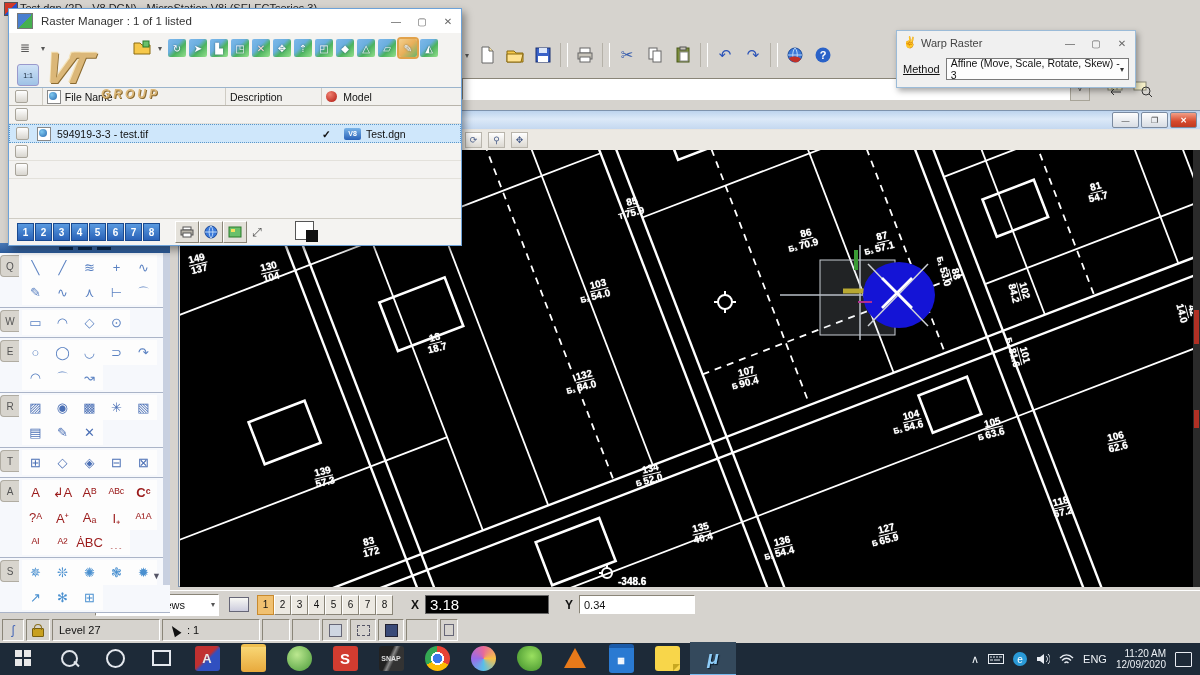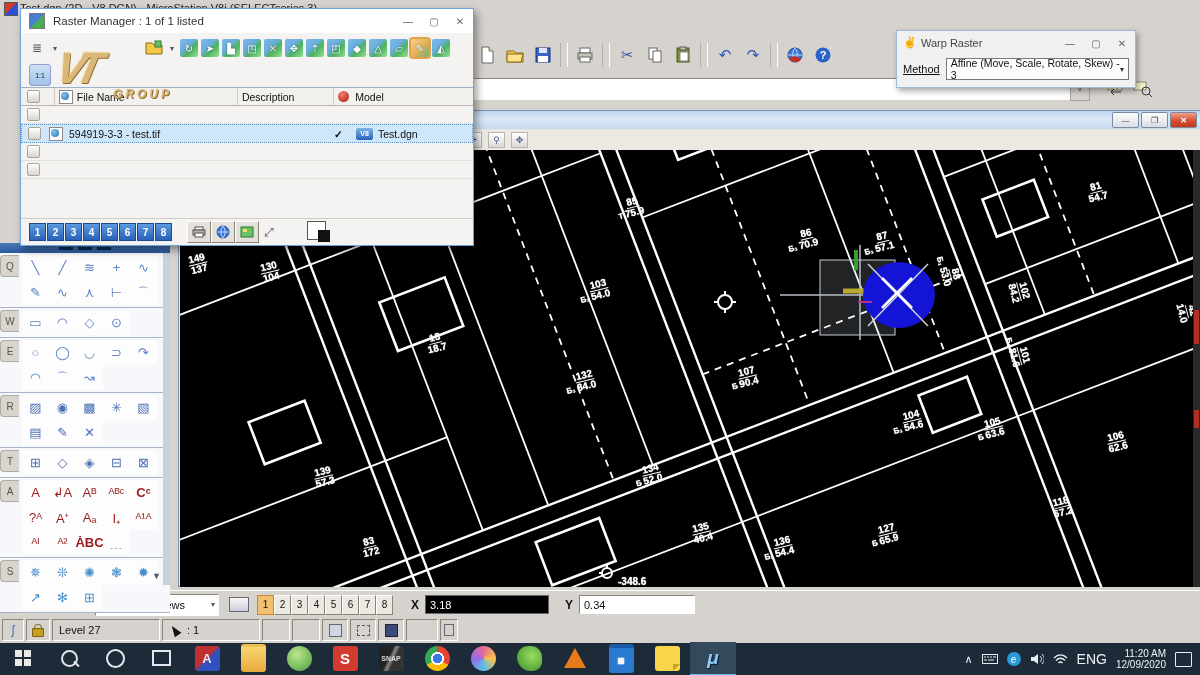--- a/index.html
+++ b/index.html
@@ -43,21 +43,21 @@
 
   .map-label{position:absolute;color:#fff;font-weight:bold;white-space:nowrap;
              display:flex;align-items:center;gap:2px;text-shadow:0 0 1px #fff;
              transform:translate(-50%,-50%)}
   .map-label .pre{font-size:8px;align-self:flex-end}
   .map-label .frac{display:flex;flex-direction:column;align-items:center;font-size:10px;line-height:10px}
   .map-label .num{border-bottom:1.4px solid #fff;padding:0 1px}
   .map-anno{position:absolute;color:#fff;font-size:10px;font-weight:bold;text-shadow:0 0 1px #fff}
 
   
-  #rm-window{left:20px;top:8px;width:452px;height:236px;background:#f4f3f1;border:1px solid #6da2d8;box-shadow:3px 4px 8px rgba(0,0,0,.4);z-index:30}
+  #rm-window{left:8px;top:8px;width:452px;height:236px;background:#f4f3f1;border:1px solid #6da2d8;box-shadow:3px 4px 8px rgba(0,0,0,.4);z-index:30}
   #rm-titlebar{height:24px;background:#fff;display:flex;align-items:center}
   #rm-title-icon{width:14px;height:14px;margin-left:8px;background:linear-gradient(135deg,#4a7fd0 50%,#46b050 50%);border:1px solid #777}
   #rm-title-text{margin-left:8px;color:#333;font-size:11.5px}
   #rm-menubar{height:20px;background:#fff;display:flex;align-items:center;gap:14px;padding-left:8px;border-bottom:1px solid #e0ded9}
   .menu-item{color:#222;font-size:11px}
   #rm-toolbar{height:30px;display:flex;align-items:center;gap:3px;padding-left:6px;background:#f4f3f1}
   .rm-flat{width:20px;height:20px;display:flex;align-items:center;justify-content:center;color:#555;font-size:12px}
   .rm-sq{width:18px;height:18px;border-radius:2px;display:flex;align-items:center;justify-content:center;
          background:linear-gradient(135deg,#7db8ea 0%,#6aaede 40%,#4cb35e 60%,#95e08e 100%);
          color:#fff;font-size:10px;text-shadow:0 0 2px #1a4a6a}
@@ -103,21 +103,21 @@
   #bottom-toolbar{left:0;top:590px;width:1200px;height:27px;background:#d6d3ce;display:flex;align-items:center;border-top:1px solid #fff}
   .navcirc{width:17px;height:17px;border-radius:50%;background:radial-gradient(circle at 35% 30%,#e8e6e0,#b2aea4);
            color:#f8f8f4;font-size:11px;display:flex;align-items:center;justify-content:center;text-shadow:0 0 1px #777}
   .ddar{font-size:8px;color:#555;margin:0 3px}
   #dv-box{width:122px;height:20px;background:#fff;border:1px solid;border-color:#8a8578 #fff #fff #8a8578;display:flex;align-items:center;margin-left:4px}
   #dv-ic{width:12px;height:9px;border:1px solid #667;margin:0 4px;background:linear-gradient(#eef,#ccd)}
   .bt-vbtn{width:15px;height:18px;background:#ece9e2;border:1px solid;border-color:#fff #8a8578 #8a8578 #fff;
            font-size:10px;display:flex;align-items:center;justify-content:center}
   .bt-vbtn.active{background:#f0c070;border-color:#c88a2e}
   .coord-label{font-weight:bold;font-size:12px;margin:0 6px}
-  #x-field{width:118px;height:17px;background:#000;color:#fff;font-size:11px;display:flex;align-items:center;padding-left:4px;border:1px solid #666}
+  #x-field{width:118px;height:17px;background:#000;color:#fff;font-size:15px;display:flex;align-items:center;padding-left:4px;border:1px solid #666}
   #y-field{width:110px;height:17px;background:#fff;border:1px solid;border-color:#8a8578 #fff #fff #8a8578;font-size:11px;display:flex;align-items:center;padding-left:4px;color:#111}
 
   
   #status-bar{left:0;top:617px;width:1200px;height:26px;background:#d6d3ce;display:flex;align-items:center}
   .sseg{height:20px;border:1px solid;border-color:#8a8578 #fff #fff #8a8578;display:flex;align-items:center;margin-left:2px;background:#d6d3ce}
   #status-msg{width:758px;padding-left:6px;font-size:11px;color:#222}
   .lockbody{width:10px;height:7px;background:#c8a020;border:1px solid #7a6010;border-radius:1px;position:relative;margin-top:4px}
   .lockbody::before{content:"";position:absolute;left:1px;top:-5px;width:6px;height:5px;border:1.5px solid #8a7020;border-bottom:none;border-radius:4px 4px 0 0}
   .cursor-tri{width:0;height:0;border-left:4px solid transparent;border-right:4px solid transparent;border-bottom:11px solid #111;transform:rotate(-35deg)}
 
@@ -729,21 +729,21 @@
         <div class="tool-row">
           <span class="tool-ic" style="color: rgb(155, 27, 27);">?ᴬ</span>
           <span class="tool-ic" style="color: rgb(155, 27, 27);">A⁺</span>
           <span class="tool-ic" style="color: rgb(155, 27, 27);">Aₐ</span>
           <span class="tool-ic" style="color: rgb(155, 27, 27);">I₊</span>
           <span class="tool-ic" style="color: rgb(155, 27, 27);">ᴬ¹ᴬ</span>
         </div>
         <div class="tool-row">
           <span class="tool-ic" style="color: rgb(155, 27, 27);">ᴬᴵ</span>
           <span class="tool-ic" style="color: rgb(155, 27, 27);">ᴬ²</span>
-          <span class="tool-ic" style="color: rgb(155, 27, 27); font-weight: bold;">ȦBC</span>
+          <span class="tool-ic" style="color: rgb(155, 27, 27);">ȦBC</span>
           <span class="tool-ic" style="color: rgb(155, 27, 27);">﹍</span>
         </div>
       </div>
       <div class="tool-group">
         <span class="tool-tab">S</span>
         <div class="tool-row">
           <span class="tool-ic" style="color: rgb(74, 144, 208);">✵</span>
           <span class="tool-ic" style="color: rgb(74, 144, 208);">❊</span>
           <span class="tool-ic" style="color: rgb(74, 144, 208);">✺</span>
           <span class="tool-ic" style="color: rgb(74, 144, 208);">❃</span>
@@ -890,20 +890,20 @@
       <svg width="14" height="12" viewBox="0 0 14 12">
           <path d="M1 4h3l4-3v10L4 8H1z" fill="#e8ecf2"></path>
           <path d="M10 3c2 2 2 4 0 6M12 1c3 3.5 3 6.5 0 10" stroke="#e8ecf2" fill="none"></path>
         </svg>
       </span>
     <span class="tray-ic">
       <svg width="15" height="11" viewBox="0 0 15 11">
           <path d="M1 4c4-4 9-4 13 0M3 6.5c3-3 6-3 9 0M5.5 9c1.5-1.5 2.5-1.5 4 0" stroke="#e8ecf2" fill="none" stroke-width="1.4"></path>
         </svg>
       </span>
-    <span style="font-size:14px">ENG</span>
+    <span style="font-size:11px">ENG</span>
     <div id="tray-clock">
       <div>11:20 AM</div>
       <div>12/09/2020</div>
     </div>
     <span id="action-center"></span>
   </div>
 </div>
 
 </body></html>

